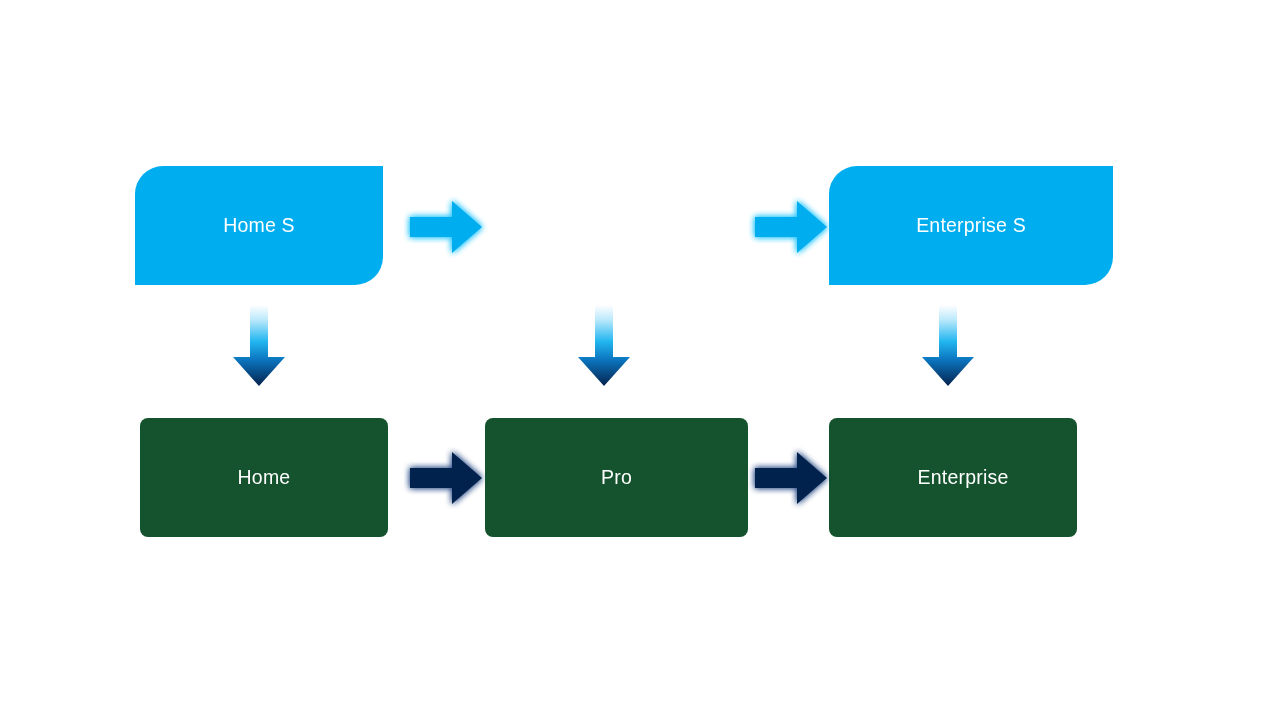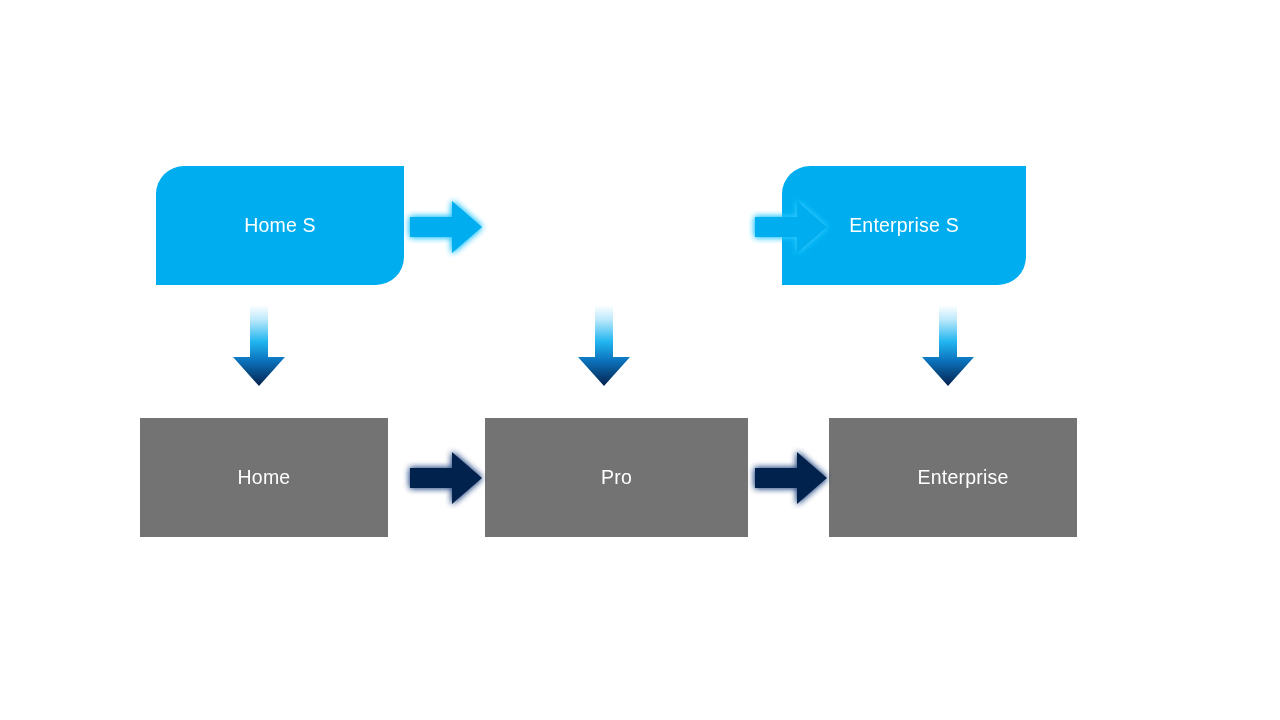--- a/index.html
+++ b/index.html
@@ -39,22 +39,22 @@
   }
 
   
   .node--service {
     background: #00AEEF;
     border-radius: 28px 0 28px 0;
   }
 
   
   .node--product {
-    background: #737373;
-    border-radius: 0;
+    background: #14532d;
+    border-radius: 8px;
   }
 
   .node-label {
     pointer-events: none;
   }
 
   
   .arrow {
     position: absolute;
     display: block;
@@ -65,23 +65,23 @@
   }
 
   
   .col-1 { left: 140px; }
   .col-2 { left: 485px; }
   .col-3 { left: 829px; }
 
   .row-top    { top: 166px;  width: 248px; height: 119px; }
   .row-bottom { top: 418px;  width: 248px; height: 119px; }
 
-  .node.col-1.row-top    { left: 156px; width: 248px; }
+  .node.col-1.row-top    { left: 135px; width: 248px; }
   .node.col-2.row-top    { left: 485px; width: 248px; }
-  .node.col-3.row-top    { left: 782px; width: 244px; }
+  .node.col-3.row-top    { left: 829px; width: 284px; }
   .node.col-1.row-bottom { left: 140px; width: 248px; }
   .node.col-2.row-bottom { left: 485px; width: 263px; }
   .node.col-3.row-bottom { left: 829px; width: 248px; padding-left: 20px; }
 
   
   .arrow--h {
     width: 84px;
     height: 62px;
   }
   .arrow--h.gap-1 { left: 404px; }

